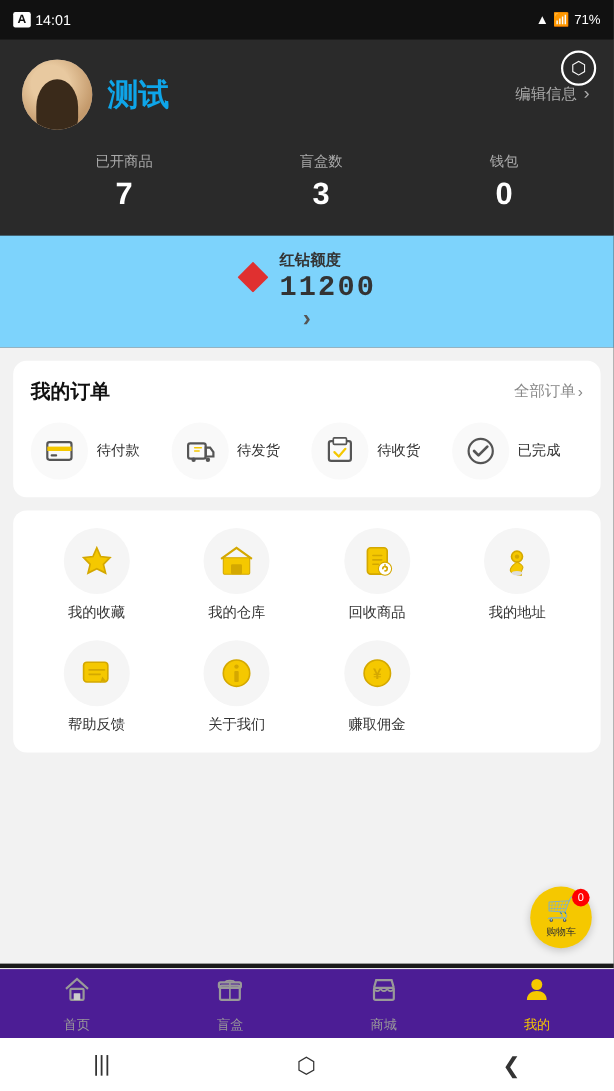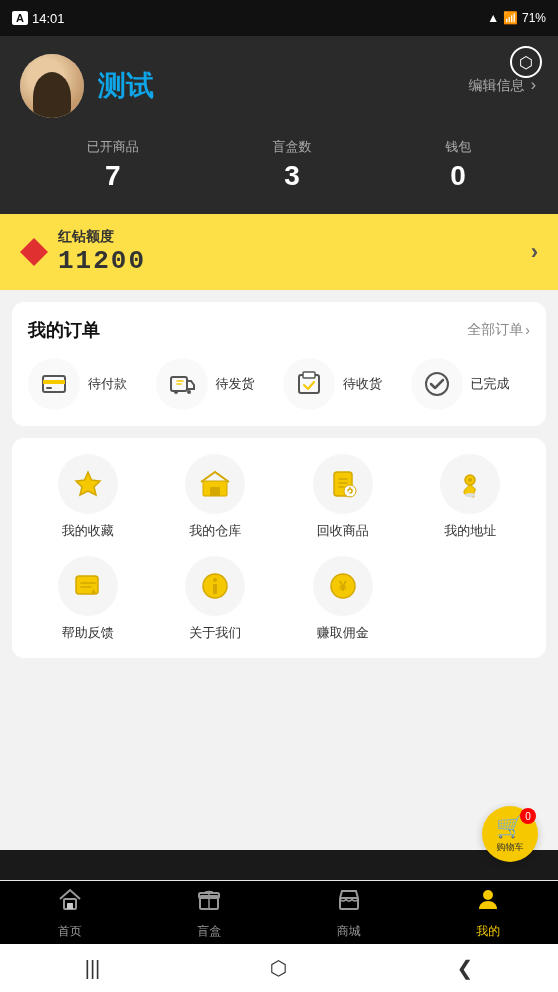--- a/index.html
+++ b/index.html
@@ -110,27 +110,28 @@
       margin-bottom: 4px;
     }
     .stat-value {
       color: #fff;
       font-size: 28px;
       font-weight: bold;
     }
 
     
     .red-diamond-banner {
-      background: #fde047;
+      background: #7dd3fc;
       margin: 0 0 0 0;
       padding: 14px 20px;
       display: flex;
       align-items: center;
       justify-content: space-between;
       cursor: pointer;
+      flex-direction: column;
     }
     .banner-left {
       display: flex;
       align-items: center;
       gap: 10px;
     }
     .diamond-icon {
       width: 28px;
       height: 28px;
       background: #e03030;
@@ -243,21 +244,21 @@
       color: #333;
       text-align: center;
     }
 
     
     .bottom-nav {
       position: fixed;
       bottom: 48px;
       left: 0;
       width: 558px;
-      background: #000000;
+      background: #4c1d95;
       border-top: 1px solid #e8e8e8;
       display: flex;
       justify-content: space-around;
       align-items: center;
       height: 64px;
       z-index: 100;
     }
     .nav-item {
       display: flex;
       flex-direction: column;

